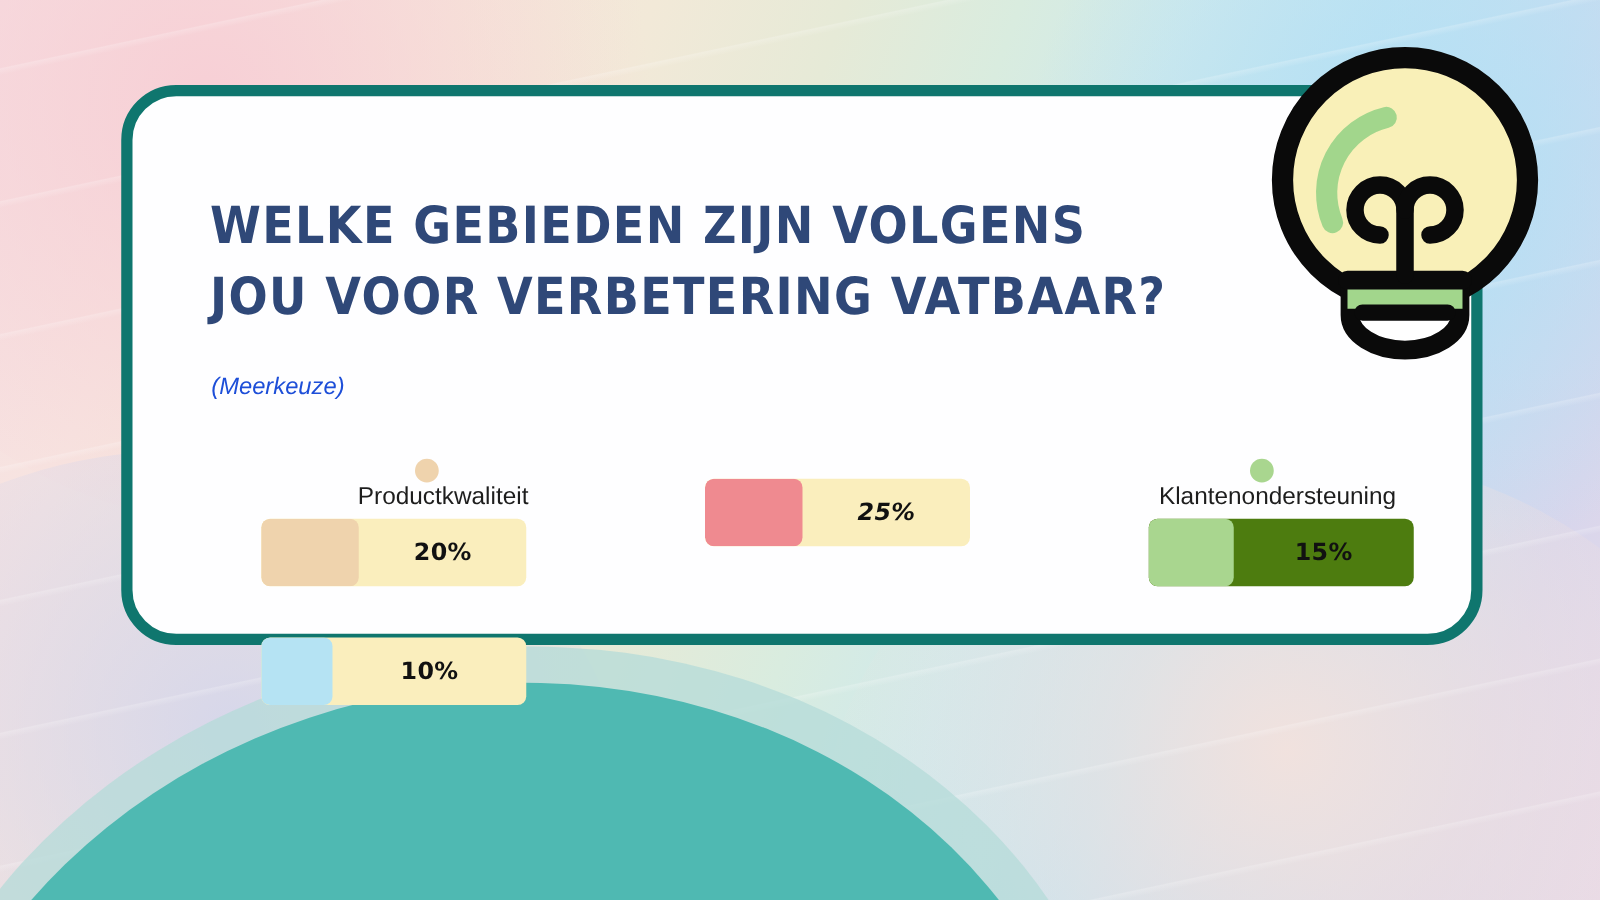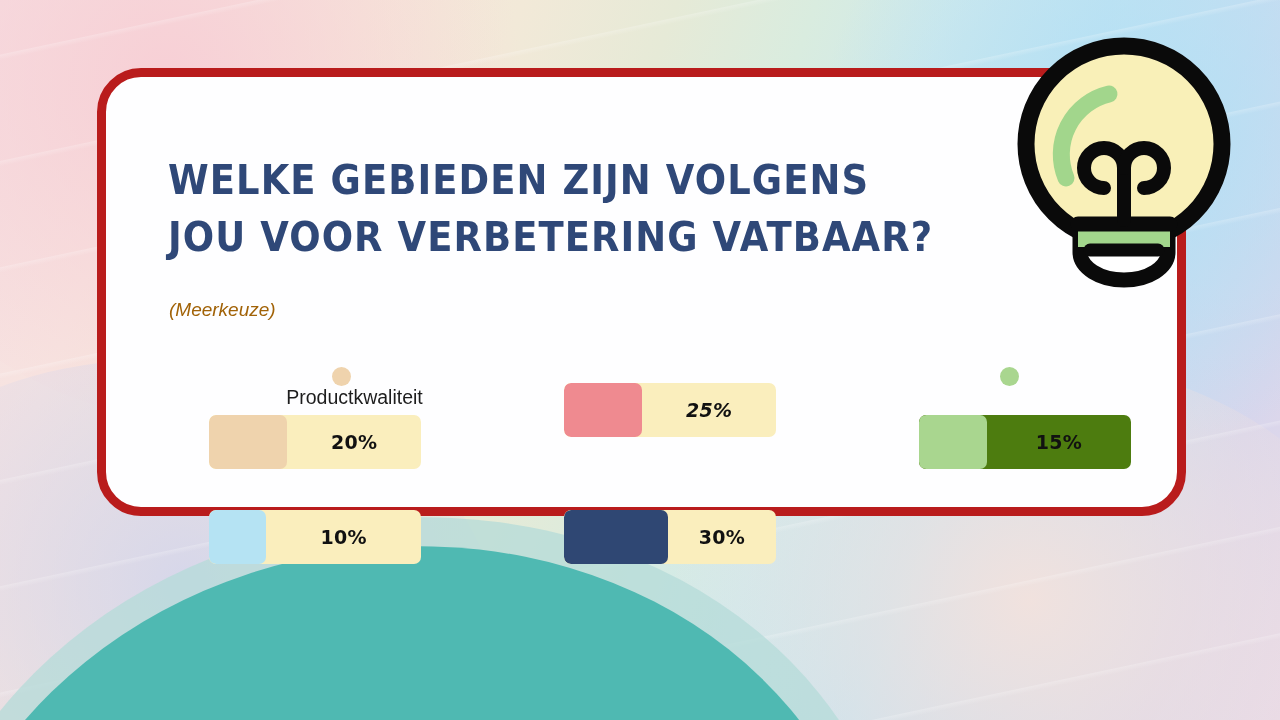--- a/index.html
+++ b/index.html
@@ -99,21 +99,21 @@
   }
 
   
   #card {
     position: absolute;
     left: 97px;
     top: 68px;
     width: 1089px;
     height: 448px;
     background: #fefeff;
-    border: 9px solid #b91c1c;
+    border: 9px solid #0f766e;
     border-radius: 44px;
     z-index: 3;
   }
 
   #title {
     position: absolute;
     left: 62px;
     top: 75px;
     width: 880px;
     color: #2f4878;
@@ -126,21 +126,21 @@
     transform: scaleX(0.9);
     transform-origin: left center;
   }
 
   #subtitle {
     position: absolute;
     left: 63px;
     top: 222px;
     font-size: 19px;
     font-style: italic;
-    color: #a16207;
+    color: #1d4ed8;
     font-family: "Liberation Sans", sans-serif;
   }
 
   
   #options {
     position: absolute;
     left: 58px;
     top: 290px;
     width: 990px;
     display: grid;
@@ -244,37 +244,34 @@
       </div>
       <div class="option">
         <div class="bar" style="background: rgb(250, 238, 189); font-style: italic;">
           <div class="bar-fill" style="background: rgb(239, 138, 144); width: 37%;"></div>
           <div class="bar-value" style="left: 37%; right: 0px;">25%</div>
         </div>
       </div>
       <div class="option">
         <div class="opt-head">
           <span class="dot" style="background: rgb(169, 214, 143);"></span>
+          <span class="opt-label">Klantenondersteuning</span>
         </div>
         <div class="bar" style="background: #4d7c0f; padding-left: 33px;">
           <div class="bar-fill" style="background: rgb(169, 214, 143); width: 32%;"></div>
           <div class="bar-value" style="left: 32%; right: 0px;">15%</div>
         </div>
       </div>
       <div class="option">
         <div class="bar" style="background: rgb(250, 238, 189); text-align: right;">
           <div class="bar-fill" style="background: rgb(181, 227, 243); width: 27%;"></div>
           <div class="bar-value" style="left: 27%; right: 0px;">10%</div>
         </div>
       </div>
       <div class="option">
-        <div class="bar" style="background: rgb(250, 238, 189);">
-          <div class="bar-fill" style="background: rgb(47, 71, 115); width: 49%;"></div>
-          <div class="bar-value" style="left: 49%; right: 0px;">30%</div>
-        </div>
       </div>
     </div>
 </div>
 
 <div id="lightbulb">
   <svg viewBox="0 0 232 285" xmlns="http://www.w3.org/2000/svg">
 
     <circle cx="116" cy="116" r="98" fill="#f9f0b8" stroke="#0a0a0a" stroke-width="17"></circle>
 
     <path d="M58 150 A62 62 0 0 1 101 66" fill="none" stroke="#a2d68c" stroke-width="17" stroke-linecap="round"></path>

